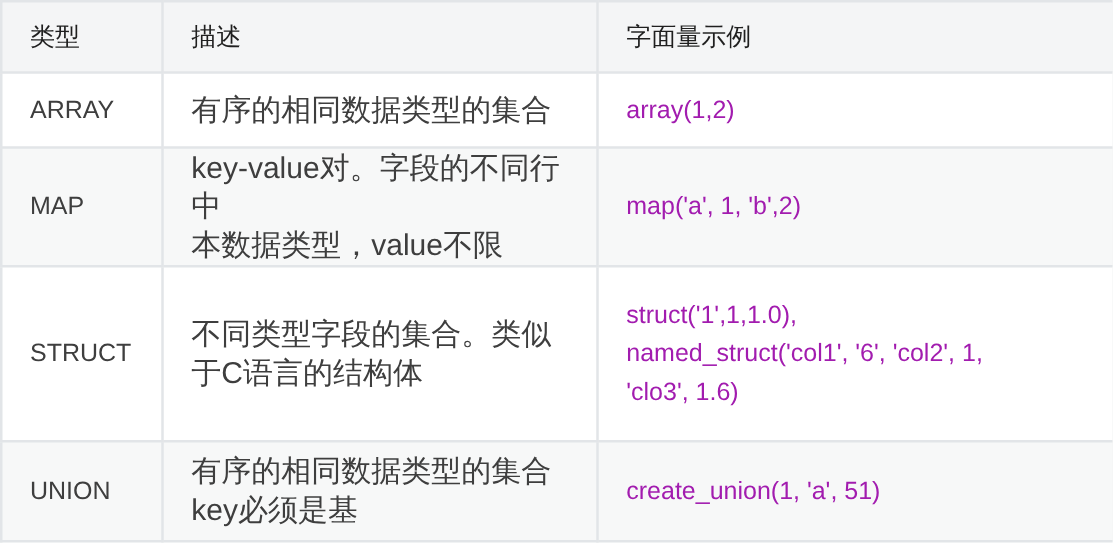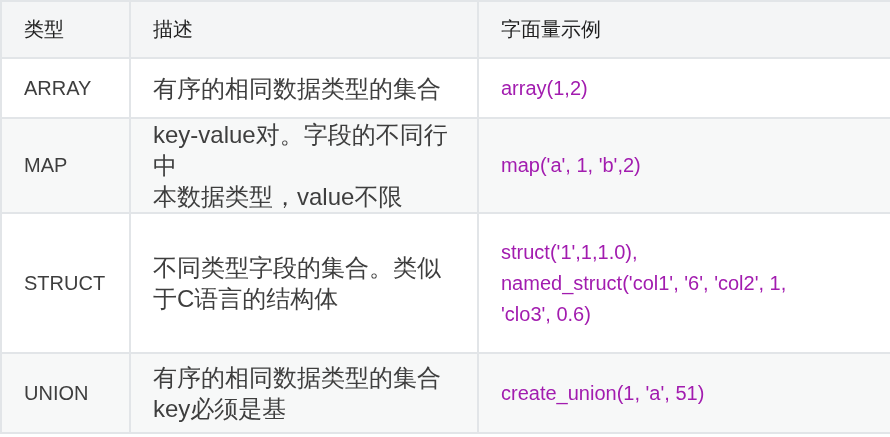--- a/index.html
+++ b/index.html
@@ -107,21 +107,21 @@
       </tr>
       <tr class="r2">
         <td class="type">STRUCT</td>
         <td class="desc">
           <div class="ln">不同类型字段的集合。类似</div>
           <div class="ln">于C语言的结构体</div>
         </td>
         <td class="ex">
           <div class="ln">struct('1',1,1.0),</div>
           <div class="ln">named_struct('col1', '6', 'col2', 1,</div>
-          <div class="ln">'clo3', 0.6)</div>
+          <div class="ln">'clo3', 1.6)</div>
         </td>
       </tr>
       <tr class="r3">
         <td class="type">UNION</td>
         <td class="desc">
           <div class="ln">有序的相同数据类型的集合</div>
           <div class="ln">key必须是基</div>
         </td>
         <td class="ex">
           <div class="ln">create_union(1, 'a', 51)</div>

